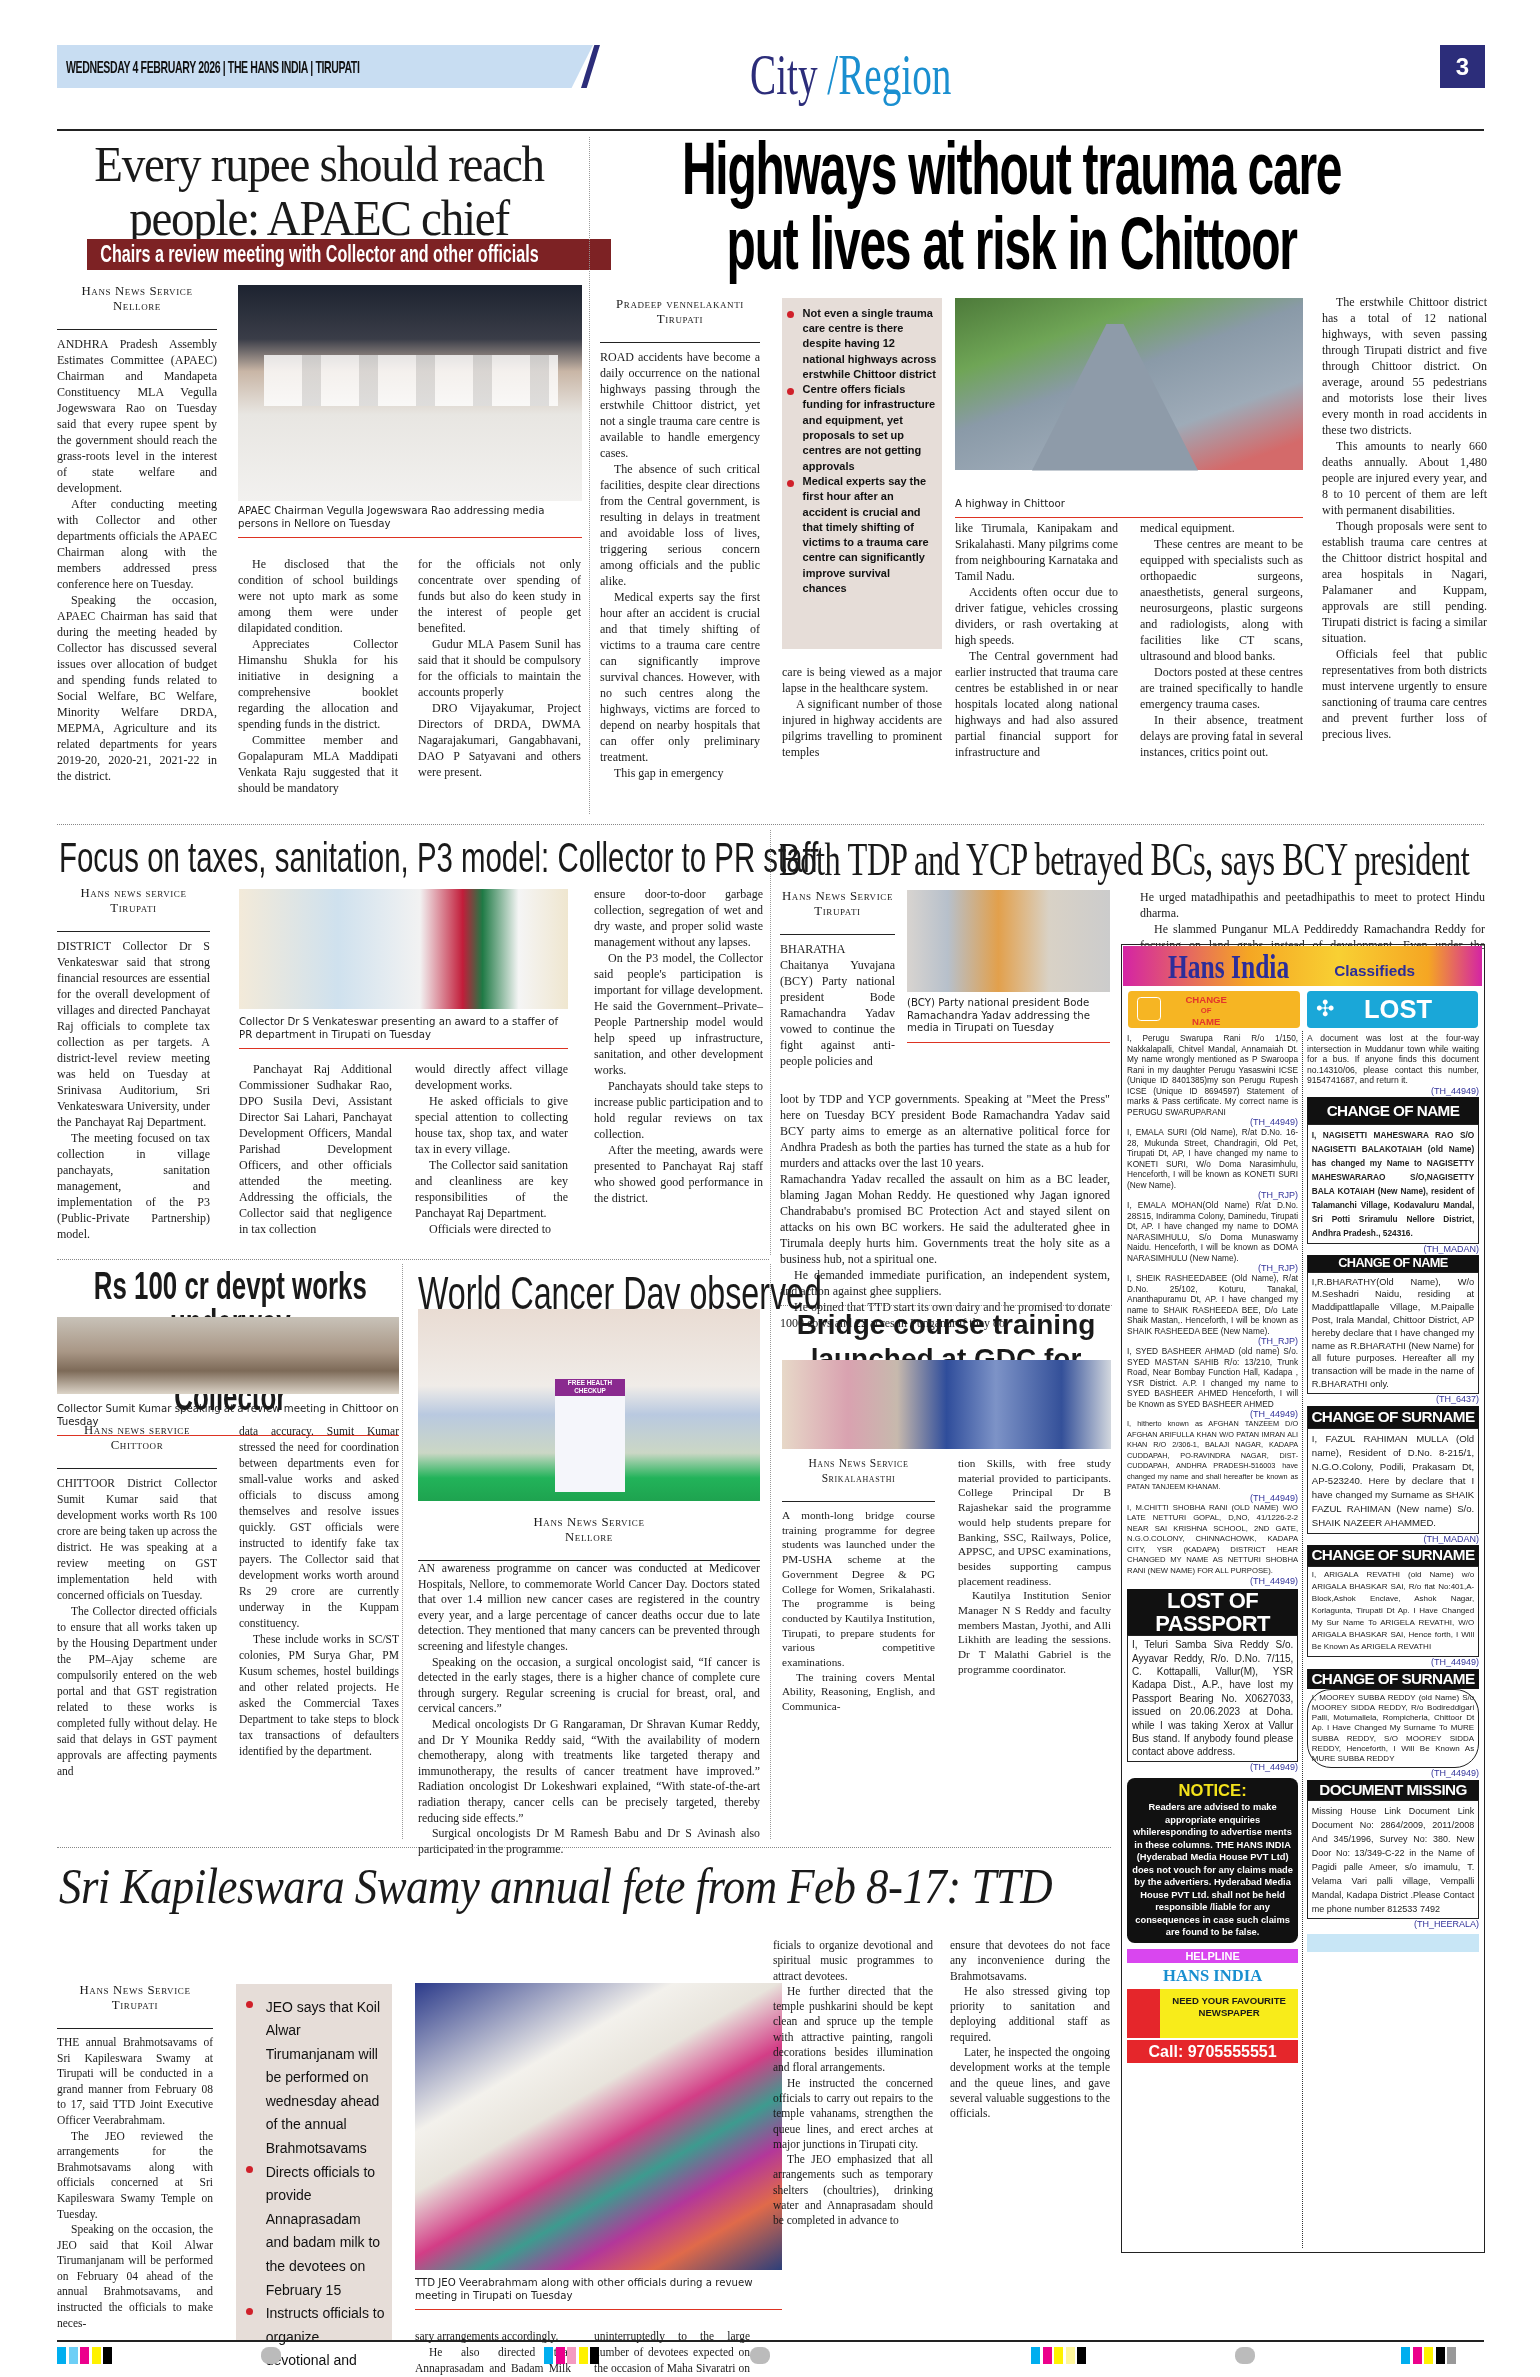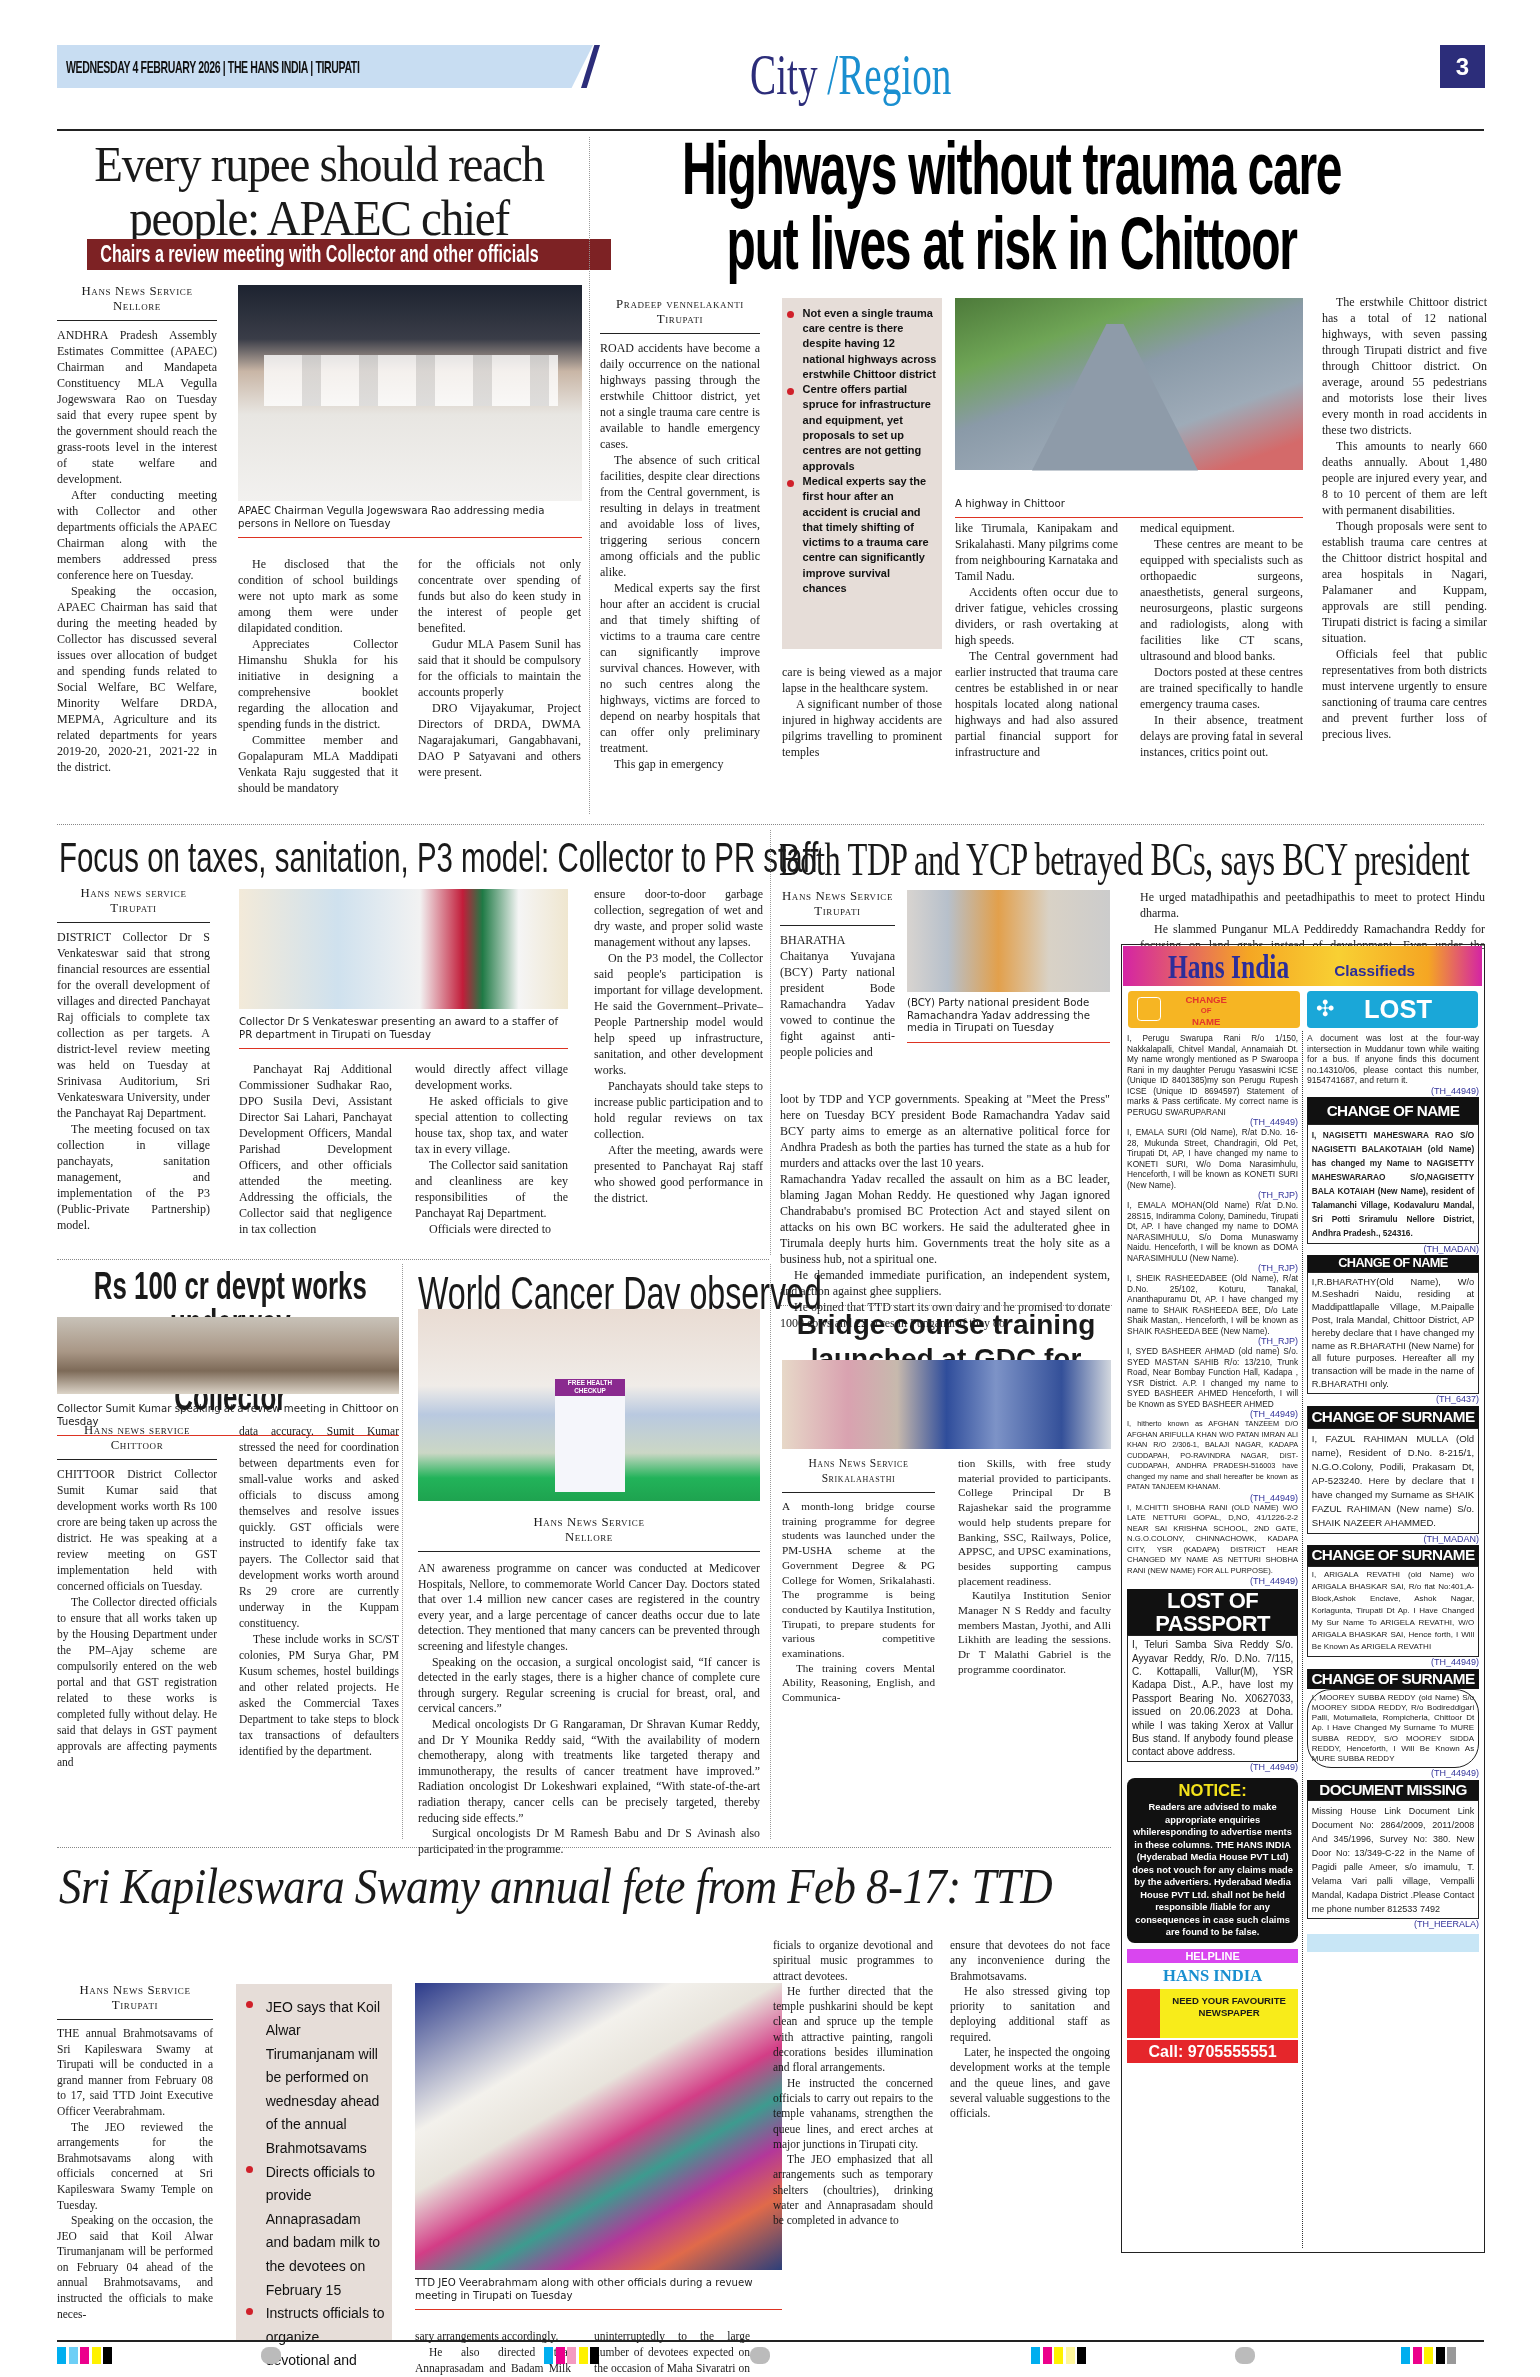--- a/index.html
+++ b/index.html
@@ -4,21 +4,21 @@
 <style>
 *{box-sizing:border-box;margin:0;padding:0}
 body{width:1541px;height:2377px;background:#fff;font-family:"Liberation Serif",serif;color:#1a1a1a;position:relative;overflow:hidden}
 .abs{position:absolute}
 .serif{font-family:"Liberation Serif",serif}
 .sans{font-family:"Liberation Sans",sans-serif}
 .cond{font-family:"Liberation Sans",sans-serif;transform-origin:left top}
 .body-text{font-size:12px;line-height:16px;text-align:justify;hyphens:auto}
 .body-text p{text-indent:14px}
 .body-text p.first{text-indent:0}
-.byline{font-variant:small-caps;text-align:center;font-size:12.8px;line-height:15.3px;letter-spacing:0.6px;border-bottom:1.3px solid #222;padding-bottom:5px;margin-bottom:6.4px}
+.byline{font-variant:small-caps;text-align:center;font-size:12.8px;line-height:15.3px;letter-spacing:0.6px;border-bottom:1.3px solid #222;padding-bottom:14px;margin-bottom:6.4px}
 .caption{font-family:"DejaVu Sans",sans-serif;font-size:10.2px;line-height:12.8px;color:#222;border-bottom:1.3px solid #d32;padding:3.8px 0 6.4px}
 .photo{border:0}
 .hsep{border-top:1.3px dotted #888}
 .vsep{border-left:1.3px dotted #999}
 .highlight{background:#e6ddd8;padding:11.5px 12.8px 9px 19px}
 .highlight ul{list-style:none}
 .highlight li{position:relative;padding-left:22px;font-family:"Liberation Sans",sans-serif;font-weight:bold;font-size:14px;line-height:18px;color:#111}
 .highlight li::before{content:"";position:absolute;left:2.6px;top:5.7px;width:7px;height:7px;border-radius:50%;background:#d0202a}
 .cls-small{font-family:"Liberation Sans",sans-serif;font-size:8.3px;line-height:10.5px;text-align:justify;color:#222}
 .code{color:#33339a;text-align:right;font-family:"Liberation Sans",sans-serif;font-size:9px}
@@ -78,21 +78,21 @@
   <div class="body-text">
     <p class="first">ROAD accidents have become a daily occurrence on the national highways passing through the erstwhile Chittoor district, yet not a single trauma care centre is available to handle emergency cases.</p>
       <p>The absence of such critical facilities, despite clear directions from the Central government, is resulting in delays in treatment and avoidable loss of lives, triggering serious concern among officials and the public alike.</p>
       <p>Medical experts say the first hour after an accident is crucial and that timely shifting of victims to a trauma care centre can significantly improve survival chances. However, with no such centres along the highways, victims are forced to depend on nearby hospitals that can offer only preliminary treatment.</p>
       <p>This gap in emergency</p>
   </div>
 </div>
 <div class="abs highlight" style="left:782px;top:298px;width:160px;height:351px;padding:7.7px 5.1px 6.4px 2.6px;">
   <ul>
     <li style="font-size:11px;line-height:15.3px;padding-left:18px">Not even a single trauma care centre is there despite having 12 national highways across erstwhile Chittoor district</li>
-    <li style="font-size:11px;line-height:15.3px;padding-left:18px">Centre offers partial spruce for infrastructure and equipment, yet proposals to set up centres are not getting approvals</li>
+    <li style="font-size:11px;line-height:15.3px;padding-left:18px">Centre offers ficials funding for infrastructure and equipment, yet proposals to set up centres are not getting approvals</li>
     <li style="font-size:11px;line-height:15.3px;padding-left:18px">Medical experts say the first hour after an accident is crucial and that timely shifting of victims to a trauma care centre can significantly improve survival chances</li>
   </ul>
 </div>
 <div class="abs body-text" style="left:782px;top:664px;width:160px;">
   <p class="first">care is being viewed as a major lapse in the healthcare system.</p>
     <p>A significant number of those injured in highway accidents are pilgrims travelling to prominent temples</p>
 </div>
 <div class="abs photo" style="left:955px;top:298px;width:348px;height:172px;background:linear-gradient(160deg,#4d7a3a 0%,#6fa556 25%,#8a9aa8 45%,#9eabb8 70%,#d46a6a 90%);">
   <div class="abs" style="left:77px;top:25.5px;width:166px;height:147px;background:#8e9ba9;clip-path:polygon(45% 0,55% 0,100% 100%,0 100%);"></div>
 </div>

